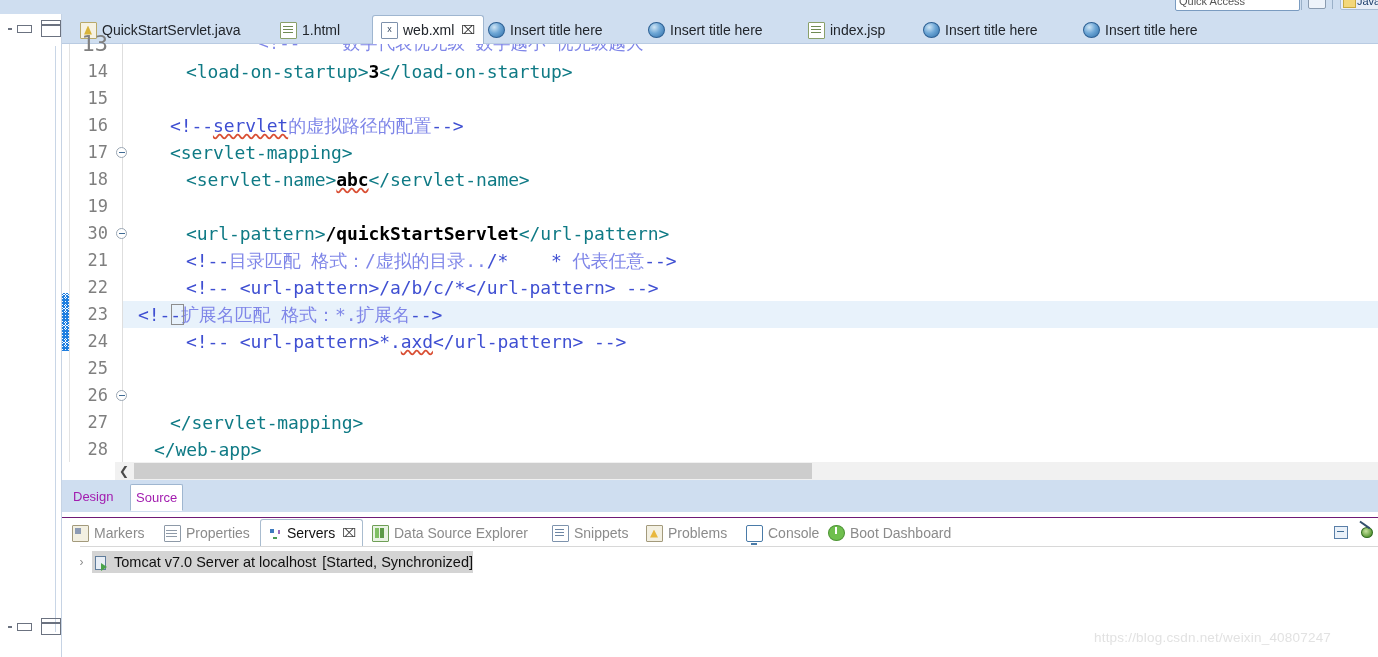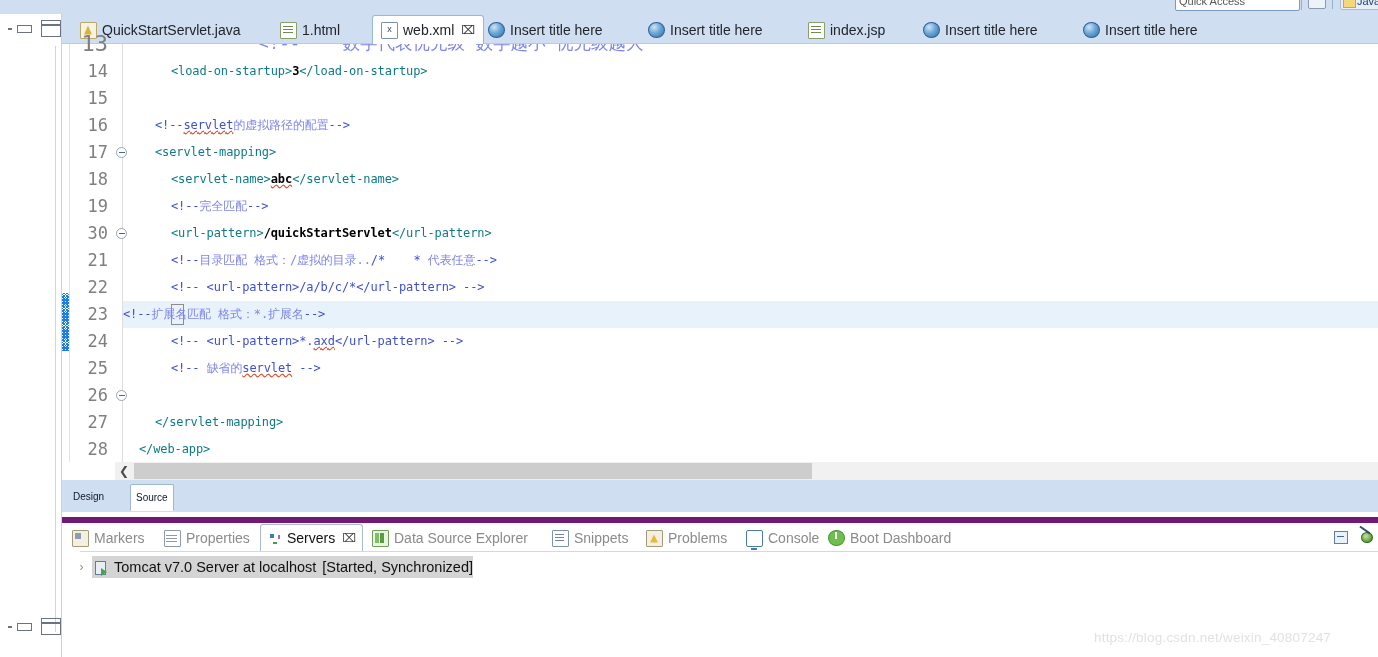--- a/index.html
+++ b/index.html
@@ -287,26 +287,26 @@
     background: #3f6b94;
   }
   .code-area {
     position: absolute;
     left: 61px; top: 0;
     right: 0; height: 418px;
     overflow: hidden;
   }
   .code-line {
     position: absolute;
-    left: 0;
+    left: 15px;
     height: 27px;
     line-height: 27px;
     white-space: pre;
     font-family: "DejaVu Sans Mono", monospace;
-    font-size: 12px;
+    font-size: 18px;
     letter-spacing: -0.1px;
   }
   .hl-line {
     position: absolute;
     left: 61px; right: 0;
     height: 27px;
     background: #e8f2fb;
   }
   .caret-box {
     position: absolute;
@@ -381,23 +381,23 @@
     width: 1316px; height: 33px;
     background: #cfdef0;
     border-bottom: 1px solid #b5c8e0;
     box-sizing: border-box;
   }
   .ds-tab {
     position: absolute;
     top: 5px;
     height: 23px;
     line-height: 23px;
-    font-size: 10px;
+    font-size: 13px;
     padding: 0 5px;
-    color: #0f172a;
+    color: #a21caf;
     white-space: nowrap;
   }
   .ds-tab.active {
     background: #ffffff;
     border: 1px solid #9fb6d0;
     border-bottom-color: #ffffff;
     border-radius: 2px 2px 0 0;
     top: 4px;
     height: 25px;
     line-height: 25px;
@@ -408,21 +408,21 @@
     width: 1316px; height: 2px;
     background: #ffffff;
   }
 
   
   .bottom-panel {
     position: absolute;
     left: 62px; top: 517px;
     width: 1316px; height: 140px;
     background: #ffffff;
-    border-top: 6px solid #701a75;
+    border-top: 1px solid #701a75;
     box-sizing: border-box;
   }
   .view-tabs {
     position: absolute;
     left: 0; top: 0;
     width: 1316px; height: 28px;
   }
   .vtab {
     position: absolute;
     top: 3px;
@@ -690,28 +690,26 @@
       <div class="lineno" style="top: 365px;">27</div>
       <div class="lineno" style="top: 392px;">28</div>
     </div>
   <div class="hl-line" style="top: 257px;"></div>
     <div class="code-area" id="code-area">
     <div class="clipped-top" style="padding-left:32px;">    &lt;!--    数字代表优先级 数字越小 优先级越大</div>
   <div class="code-line" style="top: 14px; padding-left: 48px;"><span class="tag">&lt;load-on-startup&gt;</span><span class="txt">3</span><span class="tag">&lt;/load-on-startup&gt;</span></div>
       <div class="code-line" style="top: 68px; padding-left: 32px;"><span class="cmt">&lt;!--</span><span class="cmt squig">servlet</span><span class="cmtcn">的虚拟路径的配置</span><span class="cmt">--&gt;</span></div>
       <div class="code-line" style="top: 95px; padding-left: 32px;"><span class="tag">&lt;servlet-mapping&gt;</span></div>
       <div class="code-line" style="top: 122px; padding-left: 48px;"><span class="tag">&lt;servlet-name&gt;</span><span class="txt squig">abc</span><span class="tag">&lt;/servlet-name&gt;</span></div>
-      <div class="code-line" style="top: 149px; padding-left: 48px;"><span class="cmt">&lt;!--</span><span class="cmtcn">完全匹配</span><span class="cmt">--&gt;</span></div>
       <div class="code-line" style="top: 176px; padding-left: 48px;"><span class="tag">&lt;url-pattern&gt;</span><span class="txt">/quickStartServlet</span><span class="tag">&lt;/url-pattern&gt;</span></div>
       <div class="code-line" style="top: 203px; padding-left: 48px;"><span class="cmt">&lt;!--</span><span class="cmtcn">目录匹配 格式：/虚拟的目录..</span><span class="cmt">/*    * </span><span class="cmtcn">代表任意</span><span class="cmt">--&gt;</span></div>
       <div class="code-line" style="top: 230px; padding-left: 48px;"><span class="cmt">&lt;!-- &lt;url-pattern&gt;/a/b/c/*&lt;/url-pattern&gt; --&gt;</span></div>
       <div class="code-line" style="top: 257px; "><span class="cmt">&lt;!--</span><span class="cmtcn">扩展名匹配 格式：*.扩展名</span><span class="cmt">--&gt;</span></div>
       <div class="caret-box" style="top: 260px; left: 48px;"></div>
       <div class="code-line" style="top: 284px; padding-left: 48px;"><span class="cmt">&lt;!-- &lt;url-pattern&gt;*.</span><span class="cmt squig">axd</span><span class="cmt">&lt;/url-pattern&gt; --&gt;</span></div>
-      <div class="code-line" style="top: 311px; padding-left: 48px;"><span class="cmt">&lt;!-- </span><span class="cmtcn">缺省的</span><span class="cmt squig">servlet</span><span class="cmt"> --&gt;</span></div>
       <div class="code-line" style="top: 365px; padding-left: 32px;"><span class="tag">&lt;/servlet-mapping&gt;</span></div>
       <div class="code-line" style="top: 392px; padding-left: 16px;"><span class="tag">&lt;/web-app&gt;</span></div>
     </div>
 </div>
 
 <div class="hscroll-wrap">
   <div class="hscroll-white-left"></div>
   <div class="hscroll-left-btn">❮</div>
   <div class="hscroll-thumb"></div>
 </div>

